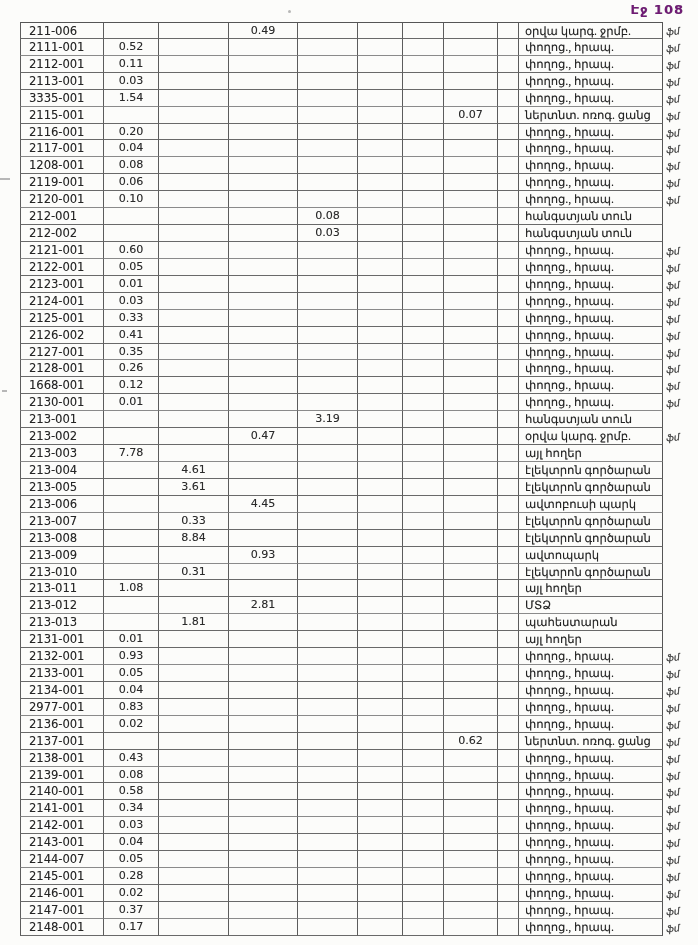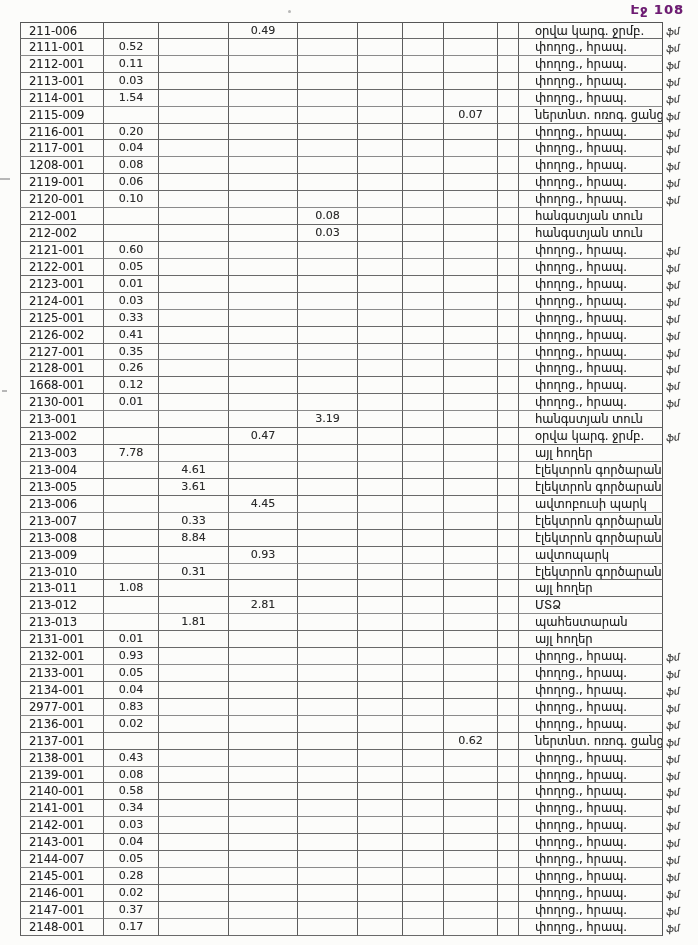--- a/index.html
+++ b/index.html
@@ -25,21 +25,21 @@
     border-left:1px solid #5c5c5c;
     border-bottom:1px solid #696969;
     font-size:11.5px;line-height:16px;
     white-space:nowrap;overflow:hidden;
     text-shadow:0.3px 0.3px 0.4px rgba(70,70,70,.4);
   }
   .cell.r0{border-top:1px solid #555;}
   .cell.lastcol{border-right:1px solid #555;}
   .cell.code{padding-left:8px;color:#252525;}
   .cell.num{text-align:center;color:#2a2a2a;font-size:11px;}
-  .cell.label{padding-left:16px;color:#232323;}
+  .cell.label{padding-left:6px;color:#232323;font-family:Liberation Serif, serif;}
   .cell.fade{border-bottom-color:#8a8a8a;}
   .markrail{
     position:absolute;left:666px;top:22px;width:30px;
   }
   .markrail .mark{
     height:16.926px;line-height:17px;
     font-size:9.5px;font-style:italic;color:#3c3c3c;
     transform:rotate(-6deg);
     text-shadow:0.2px 0.2px 0.3px rgba(60,60,60,.5);
   }
@@ -87,31 +87,31 @@
     <div class="cell code">2113-001</div>
     <div class="cell num">0.03</div>
     <div class="cell num"></div>
     <div class="cell num"></div>
     <div class="cell num"></div>
     <div class="cell num"></div>
     <div class="cell num"></div>
     <div class="cell num"></div>
     <div class="cell num"></div>
     <div class="cell label lastcol">փողոց., հրապ.</div>
-    <div class="cell code fade">2114-001</div>
+    <div class="cell code fade">3335-001</div>
     <div class="cell num fade">1.54</div>
     <div class="cell num fade"></div>
     <div class="cell num fade"></div>
     <div class="cell num fade"></div>
     <div class="cell num fade"></div>
     <div class="cell num fade"></div>
     <div class="cell num fade"></div>
     <div class="cell num fade"></div>
     <div class="cell label lastcol fade">փողոց., հրապ.</div>
-    <div class="cell code">2115-009</div>
+    <div class="cell code">2115-001</div>
     <div class="cell num"></div>
     <div class="cell num"></div>
     <div class="cell num"></div>
     <div class="cell num"></div>
     <div class="cell num"></div>
     <div class="cell num"></div>
     <div class="cell num">0.07</div>
     <div class="cell num"></div>
     <div class="cell label lastcol">ներտնտ. ոռոգ. ցանց</div>
     <div class="cell code">2116-001</div>

